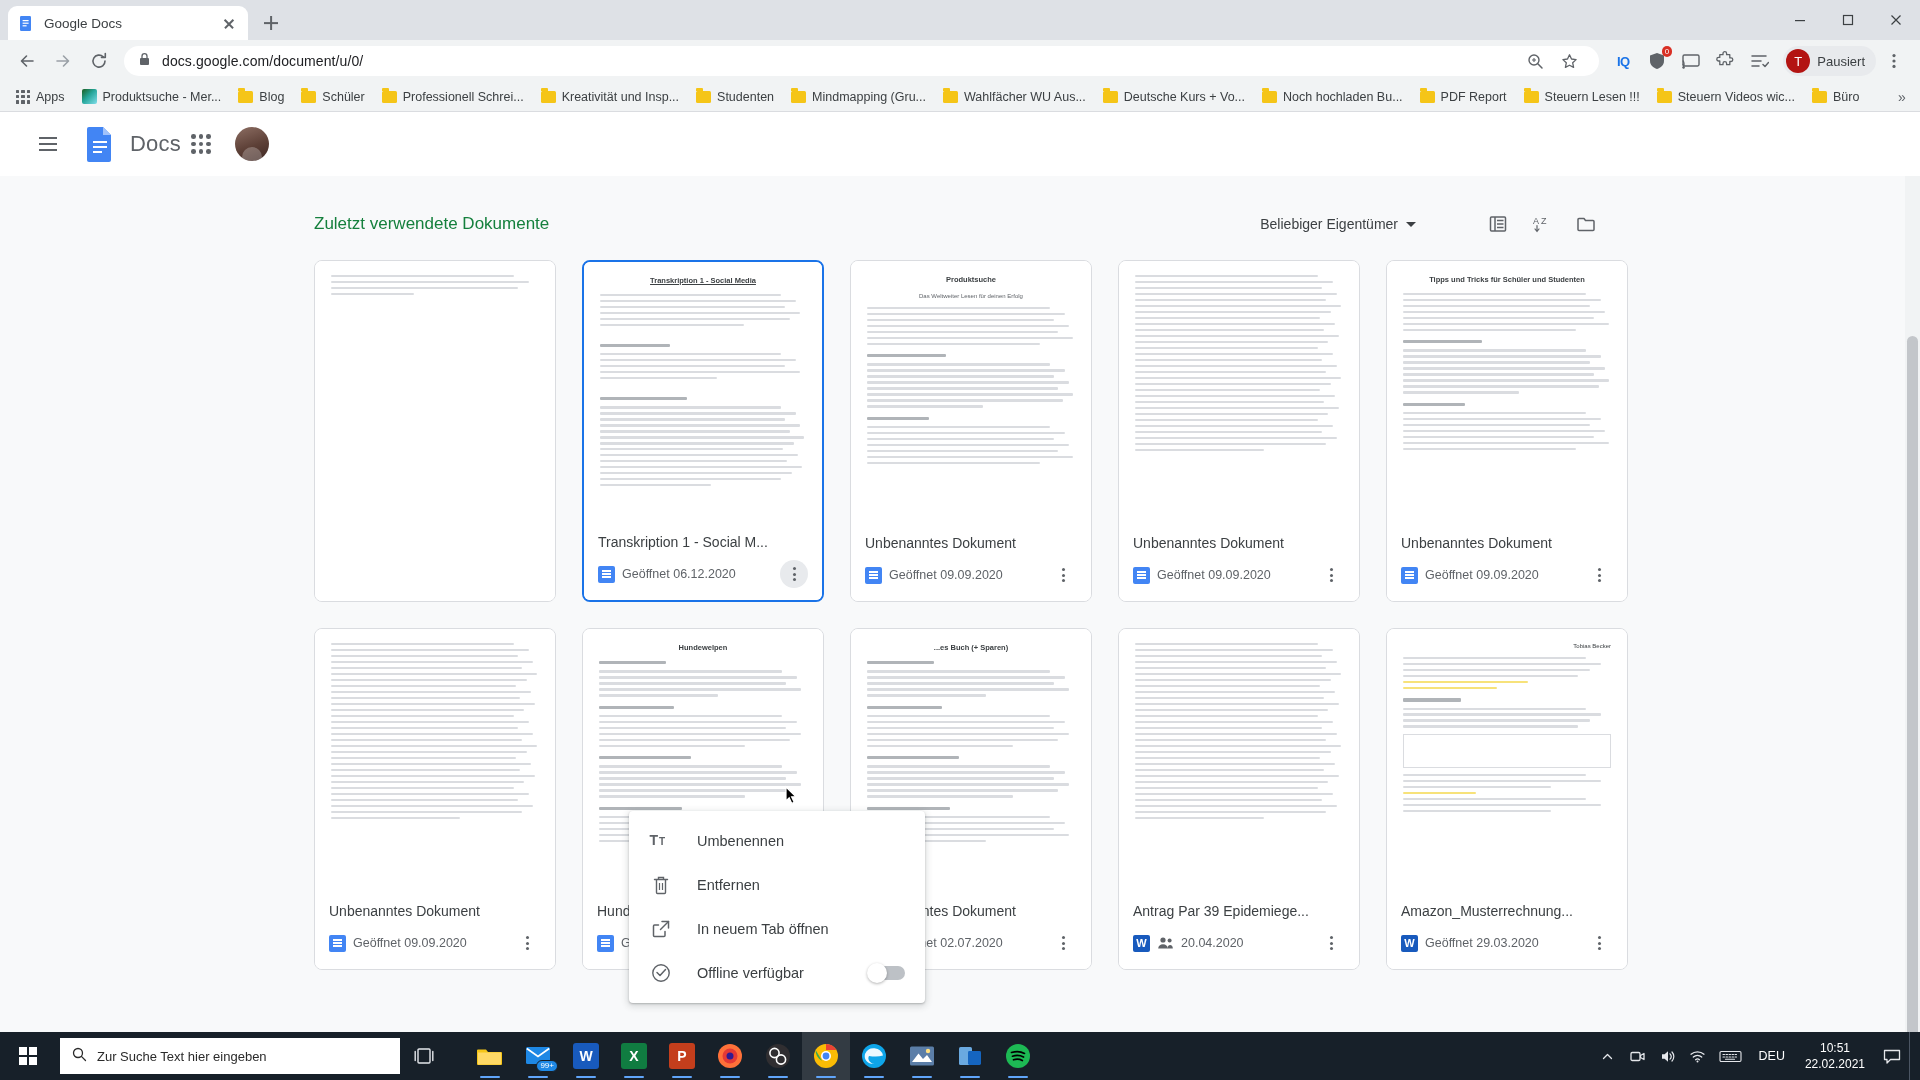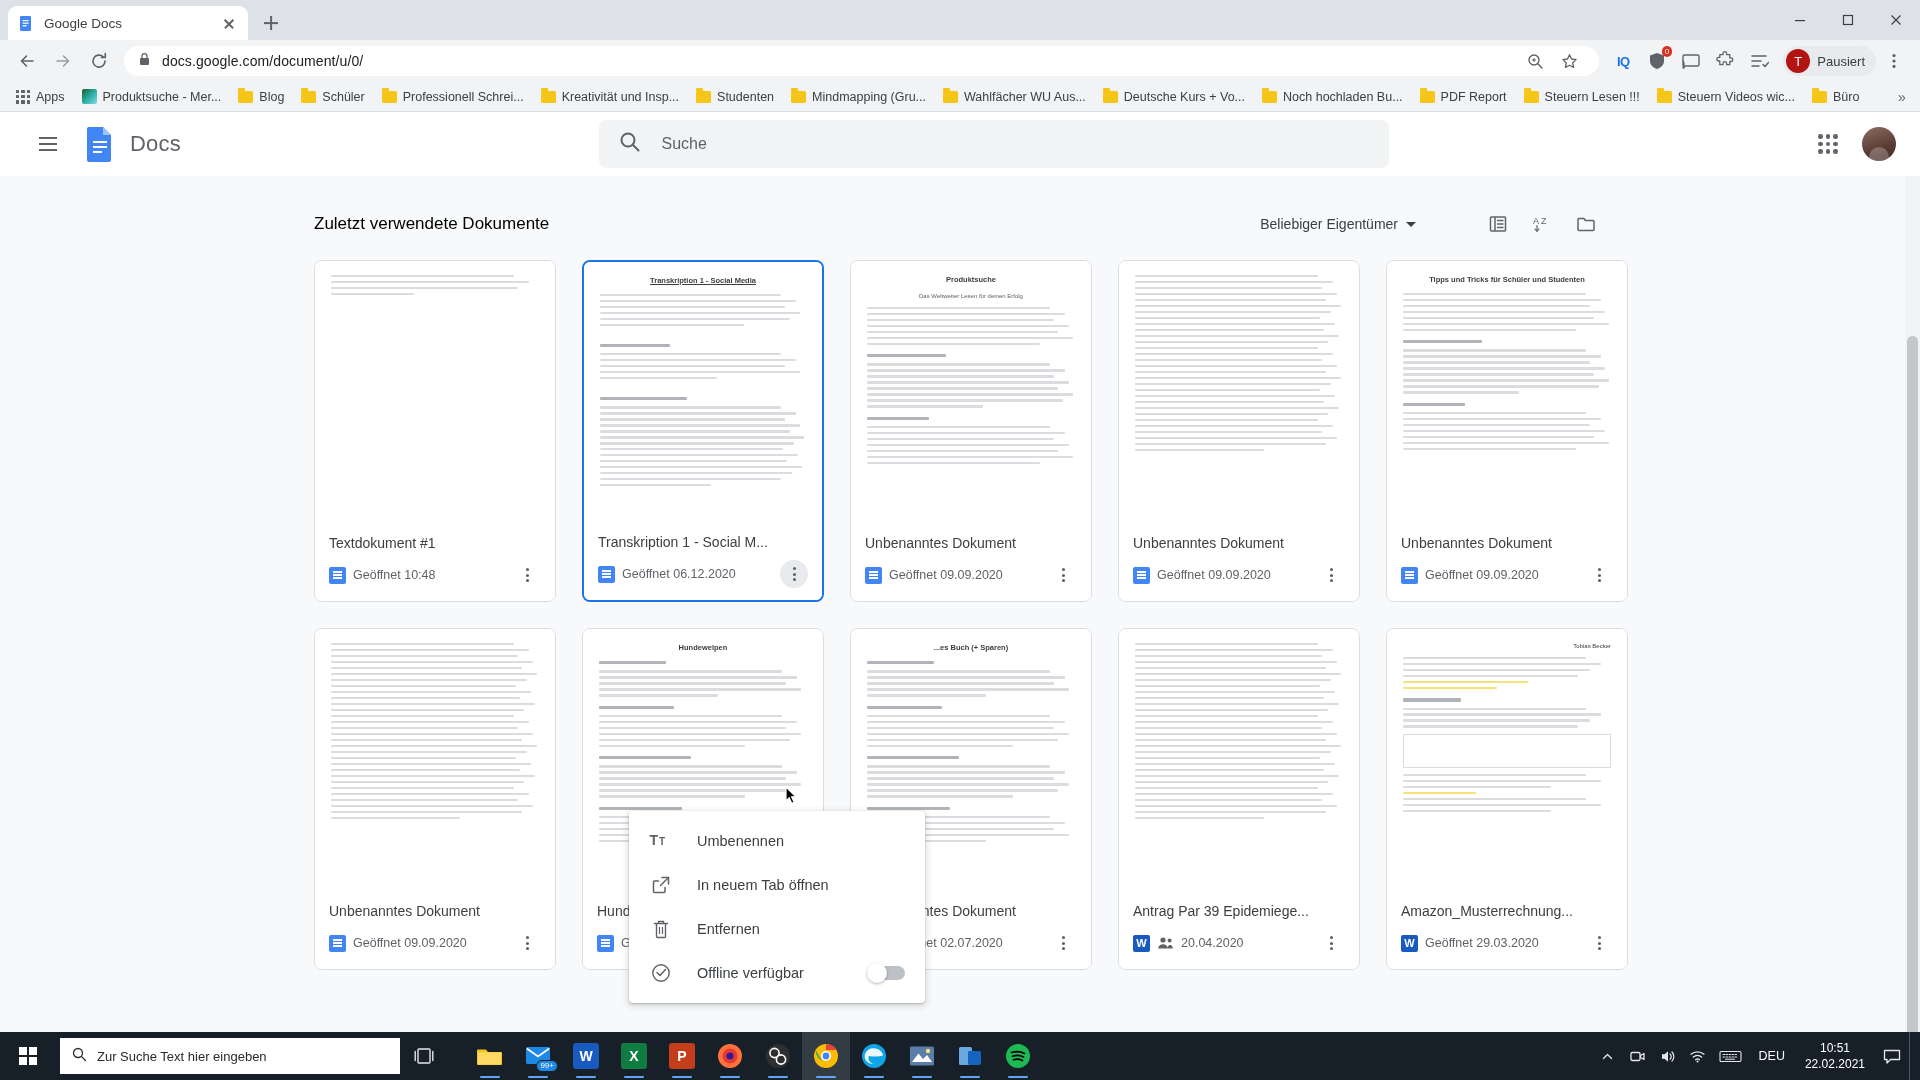--- a/index.html
+++ b/index.html
@@ -110,21 +110,21 @@
   }
   .avatar-hdr::after {
     content:''; position:absolute; left:50%; top:58%; transform:translateX(-50%);
     width:20px; height:20px; border-radius:50% 50% 0 0; background:rgba(255,255,255,.25);
   }
 
   
   .grid-area { background: #f8f9fa; height: calc(100% - 64px); position: relative; overflow: hidden; }
   .grid-inner { width: 1292px; margin: 0 auto; padding-top: 24px; position: relative; }
   .grid-toolbar { display: flex; align-items: center; height: 48px; margin-bottom: 12px; }
-  .grid-title { font-size: 17px; color: #000000; }
+  .grid-title { font-size: 17px; color: #15803d; }
   .owner-filter { margin-left: auto; display: flex; align-items: center; gap: 8px; padding: 6px 8px; border-radius: 4px; }
   .owner-filter span { font-size: 14px; color: #3c4043; }
   .caret { width: 0; height: 0; border-left: 5px solid transparent; border-right: 5px solid transparent; border-top: 5px solid #3c4043; }
   .tb-sep { width: 50px; }
   .tbtn { width: 40px; height: 40px; display: flex; align-items: center; justify-content: center; border-radius: 50%; margin-left: 4px; }
 
   .cards { display: grid; grid-template-columns: repeat(5, 242px); gap: 26px; }
   .card {
     background: #fff; border: 1px solid #dadce0; border-radius: 8px; overflow: hidden;
     height: 342px; display: flex; flex-direction: column; position: relative;
@@ -415,31 +415,20 @@
         <svg width="28" height="36" viewBox="0 0 28 36">
           <path d="M3 1h14l8 8v25a2 2 0 0 1-2 2H3a2 2 0 0 1-2-2V3a2 2 0 0 1 2-2z" fill="#4285f4"></path>
           <path d="M17 1l8 8h-8z" fill="#a1c2fa"></path>
           <rect x="7" y="15" width="14" height="2" fill="#fff"></rect>
           <rect x="7" y="20" width="14" height="2" fill="#fff"></rect>
           <rect x="7" y="25" width="9" height="2" fill="#fff"></rect>
         </svg>
       </div>
       <div class="docs-wordmark">Docs</div>
 
-      <div class="search-wrap">
-        <div class="searchbox">
-          <span>
-            <svg width="22" height="22" viewBox="0 0 22 22">
-                <circle cx="9" cy="9" r="6.5" fill="none" stroke="#5f6368" stroke-width="2"></circle>
-                <path d="M13.8 13.8 L19.5 19.5" stroke="#5f6368" stroke-width="2" stroke-linecap="round"></path>
-              </svg>
-          </span>
-          <span class="search-ph">Suche</span>
-        </div>
-      </div>
 
       <div class="header-right">
         <div class="waffle">
           <i></i>
             <i></i>
             <i></i>
             <i></i>
             <i></i>
             <i></i>
             <i></i>
@@ -484,32 +473,20 @@
         <div class="cards" id="cards">
             <div class="card">
               <div class="thumb">
                 <div class="page">
                   <div class="ln" style="width:88%"></div>
                   <div class="ln" style="width:95%"></div>
                   <div class="ln" style="width:90%"></div>
                   <div class="ln" style="width:40%"></div>
                 </div>
               </div>
-              <div class="card-foot">
-                <div class="card-title">Textdokument #1</div>
-                <div class="card-meta">
-                  <span class="ftype docs"></span>
-                  <span class="card-date">Geöffnet 10:48</span>
-                  <div class="kebab">
-                    <i></i>
-                    <i></i>
-                    <i></i>
-                  </div>
-                </div>
-              </div>
             </div>
             <div class="card selected">
               <div class="thumb">
                 <div class="page">
                   <div class="thumb-head u">Transkription 1 - Social Media</div>
                   <div class="ln" style="width:88%"></div>
                   <div class="ln" style="width:95%"></div>
                   <div class="ln" style="width:90%"></div>
                   <div class="ln" style="width:97%"></div>
                   <div class="ln" style="width:92%"></div>
@@ -922,44 +899,44 @@
 
       <div class="ctxmenu" id="ctxmenu">
           <div class="ctxitem">
             <span class="ctx-ico">
               <svg width="24" height="24" viewBox="0 0 24 24">
                 <text x="0.5" y="16" font-size="14" font-weight="700" font-family="Liberation Sans" fill="#5f6368">T</text>
                 <text x="10" y="16" font-size="10" font-weight="700" font-family="Liberation Sans" fill="#5f6368">T</text>
               </svg>
             </span>
             <span class="ctx-label">Umbenennen</span>
+          </div>
+          <div class="ctxitem">
+            <span class="ctx-ico">
+              <svg width="22" height="22" viewBox="0 0 22 22">
+                <path d="M4.5 5.5h13 M6.5 5.5 V18.5 a1 1 0 0 0 1 1h7 a1 1 0 0 0 1-1 V5.5" fill="none" stroke="#5f6368" stroke-width="1.4" stroke-linecap="round"></path>
+                <path d="M8.5 5.5V3.5h5v2" fill="none" stroke="#5f6368" stroke-width="1.4"></path>
+                <path d="M9.5 9v7 M12.5 9v7" stroke="#5f6368" stroke-width="1.2"></path>
+              </svg>
+            </span>
+            <span class="ctx-label">Entfernen</span>
           </div>
           <div class="ctxitem">
             <span class="ctx-ico">
               <svg width="22" height="22" viewBox="0 0 22 22">
                 <path d="M12 3.5h6.5V10" fill="none" stroke="#5f6368" stroke-width="1.5" stroke-linecap="round" stroke-linejoin="round"></path>
                 <path d="M18.5 3.5 L10.5 11.5" stroke="#5f6368" stroke-width="1.5" stroke-linecap="round"></path>
                 <path d="M15 13.5v4a1 1 0 0 1-1 1H4.5a1 1 0 0 1-1-1V8a1 1 0 0 1 1-1h4" fill="none" stroke="#5f6368" stroke-width="1.5" stroke-linecap="round" stroke-linejoin="round"></path>
               </svg>
             </span>
             <span class="ctx-label">In neuem Tab öffnen</span>
           </div>
           <div class="ctxitem">
             <span class="ctx-ico">
               <svg width="22" height="22" viewBox="0 0 22 22">
-                <path d="M4.5 5.5h13 M6.5 5.5 V18.5 a1 1 0 0 0 1 1h7 a1 1 0 0 0 1-1 V5.5" fill="none" stroke="#5f6368" stroke-width="1.4" stroke-linecap="round"></path>
-                <path d="M8.5 5.5V3.5h5v2" fill="none" stroke="#5f6368" stroke-width="1.4"></path>
-                <path d="M9.5 9v7 M12.5 9v7" stroke="#5f6368" stroke-width="1.2"></path>
-              </svg>
-            </span>
-            <span class="ctx-label">Entfernen</span>
-          </div>
-          <div class="ctxitem">
-            <span class="ctx-ico">
-              <svg width="22" height="22" viewBox="0 0 22 22">
                 <circle cx="11" cy="11" r="8.2" fill="none" stroke="#5f6368" stroke-width="1.4"></circle>
                 <path d="M7 10.5 L10 13.5 L15.5 7.5" fill="none" stroke="#5f6368" stroke-width="1.5" stroke-linecap="round" stroke-linejoin="round"></path>
               </svg>
             </span>
             <span class="ctx-label">Offline verfügbar</span>
             <span class="toggle"></span>
           </div>
         </div>
 
       <div class="cursor">

